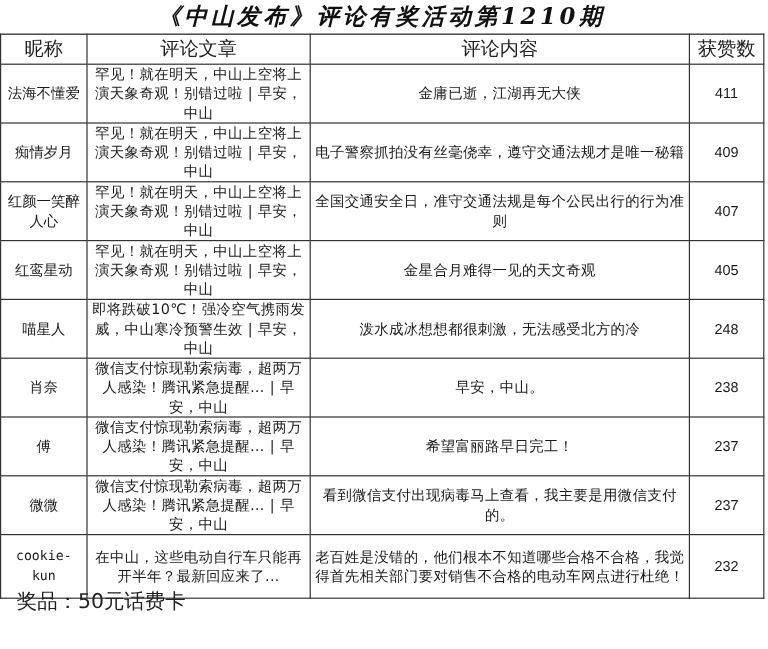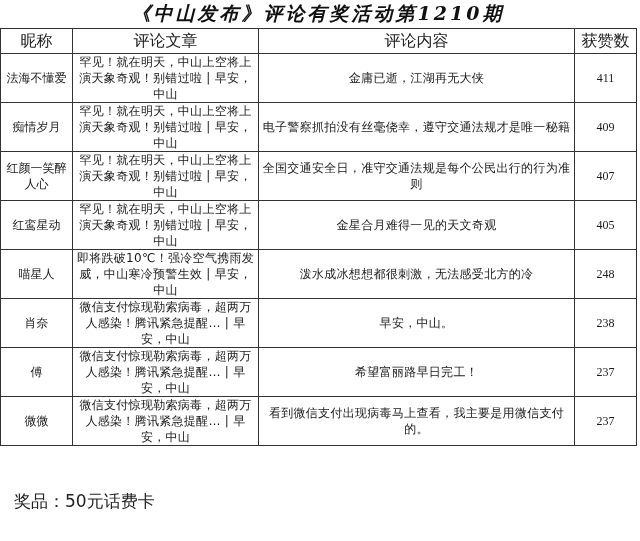--- a/index.html
+++ b/index.html
@@ -18,21 +18,21 @@
              border-bottom: 1px solid #bbb; display: flex; align-items: center; justify-content: center;
              font-family: "DejaVu Serif", "Liberation Serif", serif; font-weight: bold; font-style: italic;
              font-size: 19px; letter-spacing: 3px; color: #111; }
     table.main { position: absolute; left: 0; top: 28px; border-collapse: collapse; table-layout: fixed;
                  width: 636px; }
     table.main td, table.main th { border: 1.5px solid #333; text-align: center; vertical-align: middle;
                  padding: 0 3px; font-size: 12px; line-height: 16px; font-weight: normal; overflow: hidden; }
     table.main th { font-size: 16px; height: 24px; color: #222; }
     table.main td.nick { font-size: 12px; }
     table.main td.nick.mono { font-family: "DejaVu Sans Mono", "Liberation Mono", monospace; font-size: 11px; }
-    table.main td.likes { font-family: Liberation Serif, serif; font-size: 12px; margin-left: 24px; }
+    table.main td.likes { font-family: Liberation Sans, sans-serif; font-size: 12px; margin-left: 24px; }
     table.main td.article, table.main td.content { letter-spacing: 0.3px; }
     .foot { position: absolute; left: 0; font-size: 17px; color: #222; }
     .foot.prize { top: 490px; left: 14px; }
     .foot.date { top: 516px; left: 12px; }
   </style>
 </head>
 <body>
 
 <div class="sheet">
   <div class="title">《中山发布》评论有奖活动第1210期</div>
@@ -94,17 +94,23 @@
         <td class="article">微信支付惊现勒索病毒，超两万人感染！腾讯紧急提醒… | 早安，中山</td>
         <td class="content">希望富丽路早日完工！</td>
         <td class="likes">237</td>
       </tr>
       <tr style="height:42px">
         <td class="nick">微微</td>
         <td class="article">微信支付惊现勒索病毒，超两万人感染！腾讯紧急提醒… | 早安，中山</td>
         <td class="content">看到微信支付出现病毒马上查看，我主要是用微信支付的。</td>
         <td class="likes">237</td>
       </tr>
+      <tr style="height:53px">
+        <td class="nick mono">cookie-kun</td>
+        <td class="article">在中山，这些电动自行车只能再开半年？最新回应来了...</td>
+        <td class="content">老百姓是没错的，他们根本不知道哪些合格不合格，我觉得首先相关部门要对销售不合格的电动车网点进行杜绝！</td>
+        <td class="likes">232</td>
+      </tr>
     </tbody>
   </table>
 
   <div class="foot prize">奖品：50元话费卡</div>
 </div>
 
 </body></html>

